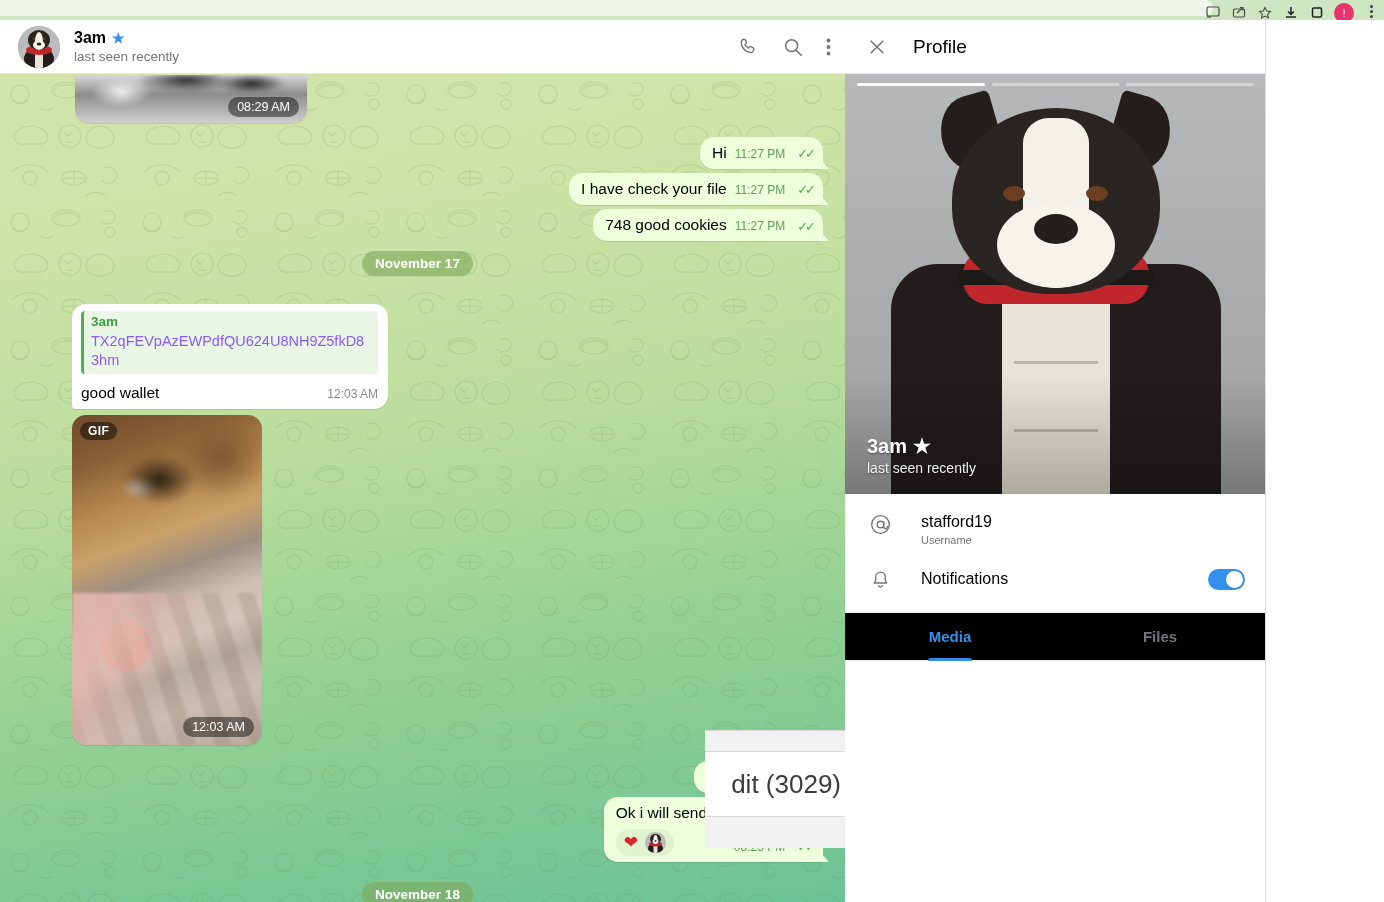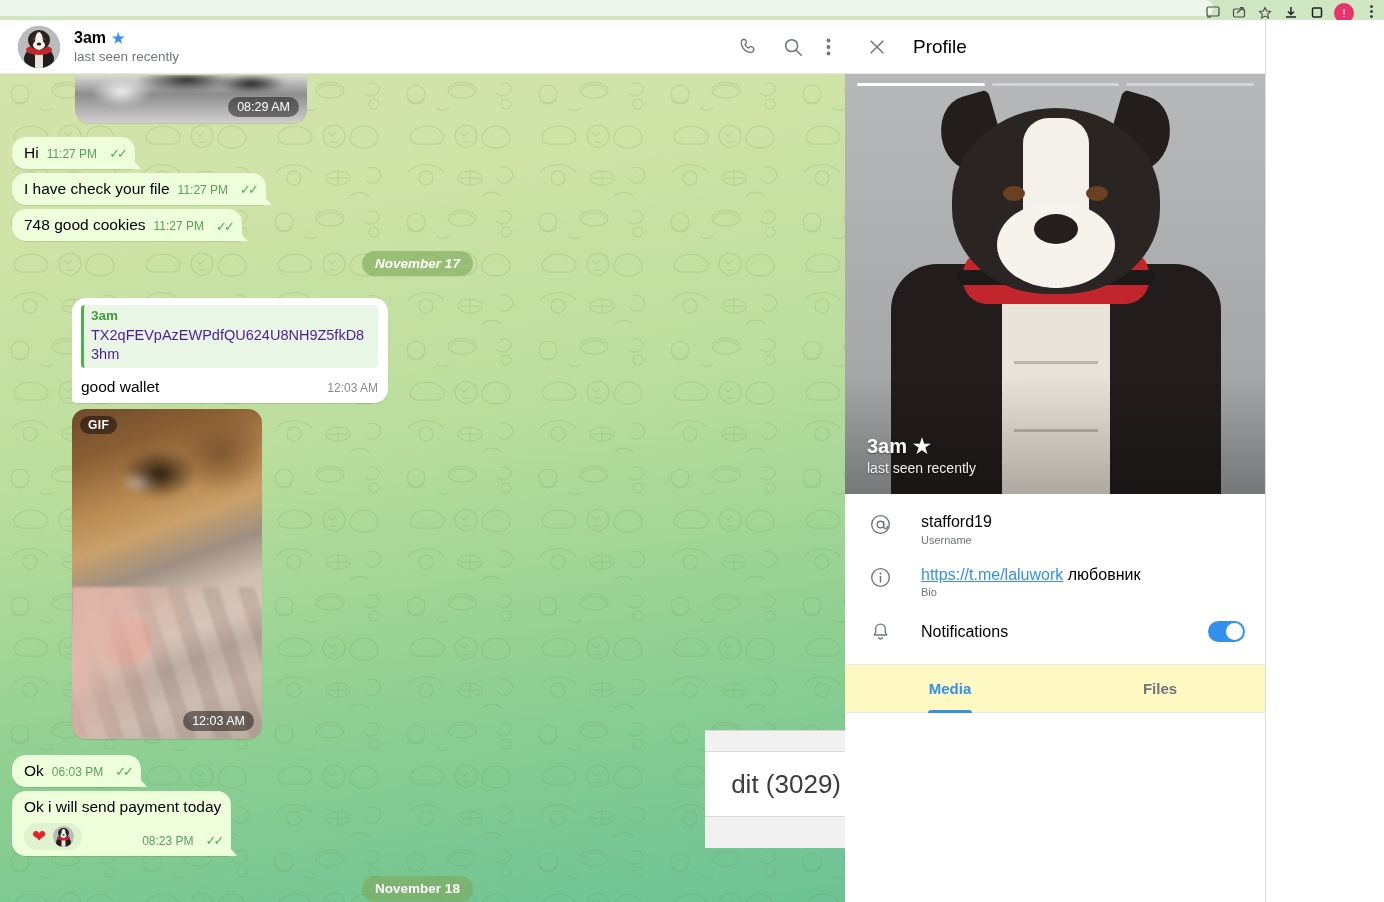--- a/index.html
+++ b/index.html
@@ -64,21 +64,21 @@
   
   .msgs {
     position: relative; flex: 1; overflow: hidden;
     background:
       linear-gradient(170deg, #d3e3ab 0%, #cfe3a7 18%, #b9dd9c 45%, #8fcf92 72%, #6cc295 100%);
   }
   .pattern { position: absolute; inset: 0; opacity: .30; }
   .msgs-inner { position: absolute; inset: 0; padding: 1px 10px 0 0; }
 
   .row { display: flex; width: 100%; padding: 0 12px; margin-bottom: 4px; }
-  .row.out { }
+  .row.out { justify-content: flex-end; }
   .row.in { justify-content: flex-start; }
   .row.center { justify-content: center; }
 
   .bubble {
     position: relative; max-width: 480px; border-radius: 14px;
     padding: 6px 10px 6px 12px; font-size: 15.5px; color: #000;
     line-height: 1.3; box-shadow: 0 1px 1px rgba(0,0,0,.10);
     display: inline-flex; align-items: flex-end; gap: 6px; flex-wrap: wrap;
   }
   .bubble.out { background: #eeffdc; border-bottom-right-radius: 4px; }
@@ -101,21 +101,21 @@
   }
 
   
   .bubble.reply-card { flex-direction: column; align-items: stretch;
     padding: 7px 10px 6px 9px; max-width: 316px; }
   .quote {
     border-left: 3px solid #4fae4f; background: #eaf6e5;
     border-radius: 4px; padding: 2px 6px 3px 7px; width: 100%;
   }
   .quote-name { color: #3d9e3d; font-size: 13.5px; font-weight: bold; line-height: 1.35; }
-  .quote-text { font-size: 14.5px; color: #4c1d95; line-height: 1.35; word-break: break-all; }
+  .quote-text { font-size: 14.5px; color: #8b5cf6; line-height: 1.35; word-break: break-all; }
   .reply-body { display: flex; align-items: flex-end; justify-content: space-between;
     gap: 14px; margin-top: 3px; width: 100%; }
   .reply-body .btxt { font-size: 15.5px; }
   .meta.gray { color: #8a8a8a; }
 
   
   .media-bubble {
     position: relative; border-radius: 14px; overflow: hidden;
     box-shadow: 0 1px 1px rgba(0,0,0,.12);
   }
@@ -260,21 +260,21 @@
   .info-val .link { color: #3390ec; }
   .info-sub { font-size: 11px; color: #707579; margin-top: 1px; }
   .info-row.toggle-row { align-items: center; padding-top: 12px; padding-bottom: 14px; }
   .toggle {
     width: 37px; height: 21px; border-radius: 11px; background: #3390ec;
     position: relative; cursor: pointer; flex: 0 0 37px;
   }
   .toggle i { position: absolute; top: 2px; right: 2px; width: 17px; height: 17px;
     border-radius: 50%; background: #fff; }
 
-  .tabs { display: flex; height: 48px; min-height: 48px; background: #fef9c3;
+  .tabs { display: flex; height: 48px; min-height: 48px; background: #000000;
     border-bottom: 1px solid #e9e9e9; }
   .tab { flex: 1; display: flex; align-items: center; justify-content: center;
     font-size: 15px; font-weight: bold; color: #707579; cursor: pointer; position: relative; }
   .tab.active { color: #3390ec; }
   .tab.active::after { content: ""; position: absolute; bottom: -1px;
     left: 50%; transform: translateX(-50%); width: 44px; height: 3px;
     background: #3390ec; border-radius: 3px 3px 0 0; }
   .tab-body { flex: 1; background: #fff; position: relative; }
 
   
@@ -443,21 +443,21 @@
         <div class="row out" style="margin-bottom:10px;">
           <div class="bubble out">
             <span class="btxt">748 good cookies</span>
             <span class="meta">
               <span>11:27 PM</span>
               <span class="ticks">✓✓</span>
             </span>
           </div>
         </div>
 
-        <div class="row center" style="margin-bottom:22px;font-style:italic;">
+        <div class="row center" style="margin-bottom:28px;">
           <div class="datepill">November 17</div>
         </div>
 
         <div class="row in" style="padding-left:72px;margin-bottom:6px;">
           <div class="bubble in reply-card">
             <div class="quote">
               <div class="quote-name">3am</div>
               <div class="quote-text">TX2qFEVpAzEWPdfQU624U8NH9Z5fkD83hm</div>
             </div>
             <div class="reply-body">
@@ -575,33 +575,20 @@
               <circle cx="12" cy="12" r="3.4" fill="none" stroke="currentColor" stroke-width="1.4"></circle>
               <path d="M15.4 9v5.2c0 1.6 1 2.2 2 2.2 1.3 0 2-1 2-2.5" fill="none" stroke="currentColor" stroke-width="1.4" stroke-linecap="round"></path>
             </svg>
         </span>
         <span class="info-main">
           <span class="info-val">stafford19</span>
           <span class="info-sub" style="display:block">Username</span>
         </span>
       </div>
 
-      <div class="info-row">
-        <span class="info-ico">
-          <svg width="23" height="23" viewBox="0 0 24 24">
-              <circle cx="12" cy="12" r="9.2" fill="none" stroke="currentColor" stroke-width="1.4"></circle>
-              <path d="M12 10.8v6" stroke="currentColor" stroke-width="1.5" stroke-linecap="round"></path>
-              <circle cx="12" cy="7.8" r="1" fill="currentColor"></circle>
-            </svg>
-        </span>
-        <span class="info-main">
-          <span class="info-val"><a class="link" href="#">https://t.me/laluwork</a><span> любовник</span></span>
-          <span class="info-sub" style="display:block">Bio</span>
-        </span>
-      </div>
 
       <div class="info-row toggle-row">
         <span class="info-ico">
           <svg width="23" height="23" viewBox="0 0 24 24">
               <path d="M12 3.2c-3 0-5 2.2-5 5.1v3.4l-1.5 2.9h13L17 11.7V8.3c0-2.9-2-5.1-5-5.1z" fill="none" stroke="currentColor" stroke-width="1.4" stroke-linejoin="round"></path>
               <path d="M10.2 17.4c.3.9 1 1.4 1.8 1.4s1.5-.5 1.8-1.4" fill="none" stroke="currentColor" stroke-width="1.4" stroke-linecap="round"></path>
             </svg>
         </span>
         <span class="info-main">
           <span class="info-val">Notifications</span>

